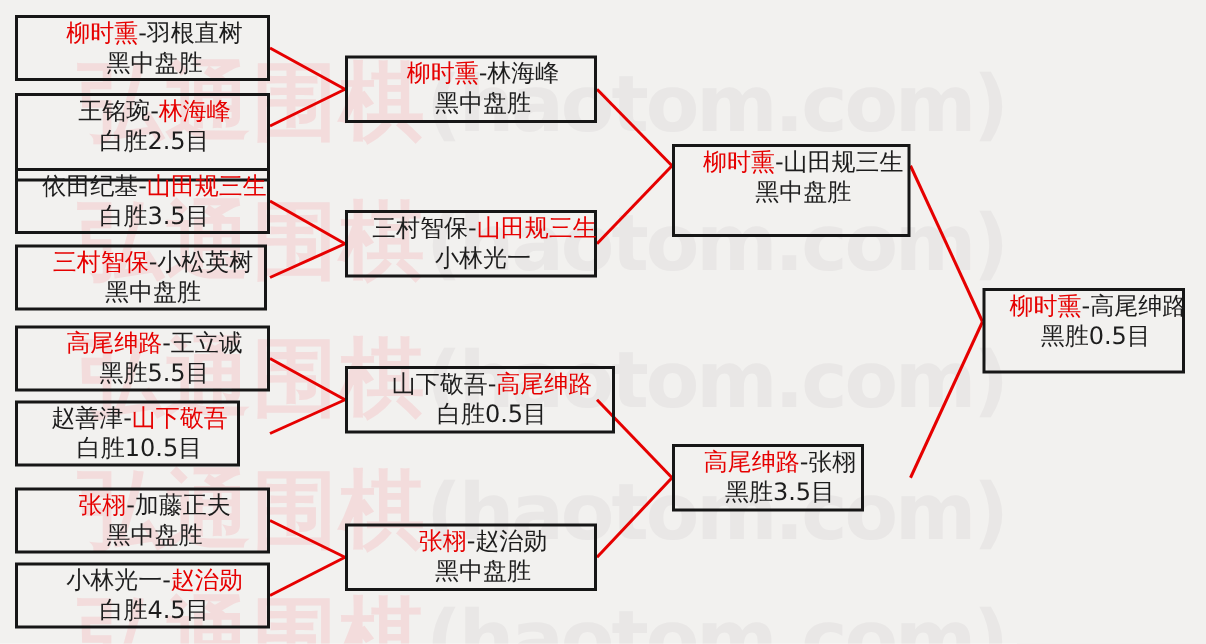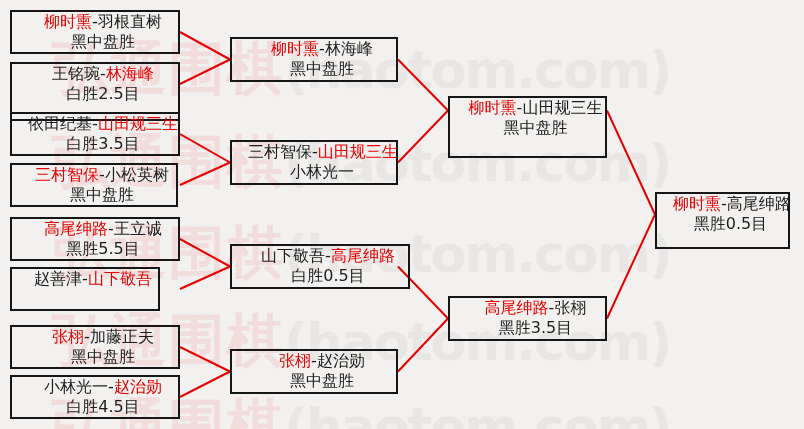--- a/index.html
+++ b/index.html
@@ -75,20 +75,21 @@
   <div class="match" style="left:10px;top:163px;width:168px;height:44px">
     <div class="players"><span class="p1 win">三村智保</span><span class="sep">-</span><span class="p2">小松英树</span></div>
     <div class="result">黑中盘胜</div>
   </div>
   <div class="match" style="left:10px;top:217px;width:170px;height:44px">
     <div class="players"><span class="p1 win">高尾绅路</span><span class="sep">-</span><span class="p2">王立诚</span></div>
     <div class="result">黑胜5.5目</div>
   </div>
   <div class="match" style="left:10px;top:267px;width:150px;height:44px">
     <div class="players"><span class="p1">赵善津</span><span class="sep">-</span><span class="p2 win">山下敬吾</span></div>
+    <div class="result">白胜10.5目</div>
   </div>
   <div class="match" style="left:10px;top:325px;width:170px;height:44px">
     <div class="players"><span class="p1 win">张栩</span><span class="sep">-</span><span class="p2">加藤正夫</span></div>
     <div class="result">黑中盘胜</div>
   </div>
   <div class="match" style="left:10px;top:375px;width:170px;height:44px">
     <div class="players"><span class="p1">小林光一</span><span class="sep">-</span><span class="p2 win">赵治勋</span></div>
     <div class="result">白胜4.5目</div>
   </div>
 
@@ -106,21 +107,21 @@
   </div>
   <div class="match" style="left:230px;top:349px;width:168px;height:45px">
     <div class="players"><span class="p1 win">张栩</span><span class="sep">-</span><span class="p2">赵治勋</span></div>
     <div class="result">黑中盘胜</div>
   </div>
 
   <div class="match" style="left:448px;top:96px;width:159px;height:62px">
     <div class="players"><span class="p1 win">柳时熏</span><span class="sep">-</span><span class="p2">山田规三生</span></div>
     <div class="result">黑中盘胜</div>
   </div>
-  <div class="match" style="left:448px;top:296px;width:159px;height:45px">
+  <div class="match" style="left:448px;top:296px;width:128px;height:45px">
     <div class="players"><span class="p1 win">高尾绅路</span><span class="sep">-</span><span class="p2">张栩</span></div>
     <div class="result">黑胜3.5目</div>
   </div>
 
   <div class="match" style="left:655px;top:192px;width:135px;height:57px">
     <div class="players"><span class="p1 win">柳时熏</span><span class="sep">-</span><span class="p2">高尾绅路</span></div>
     <div class="result">黑胜0.5目</div>
   </div>
 
 </div>

